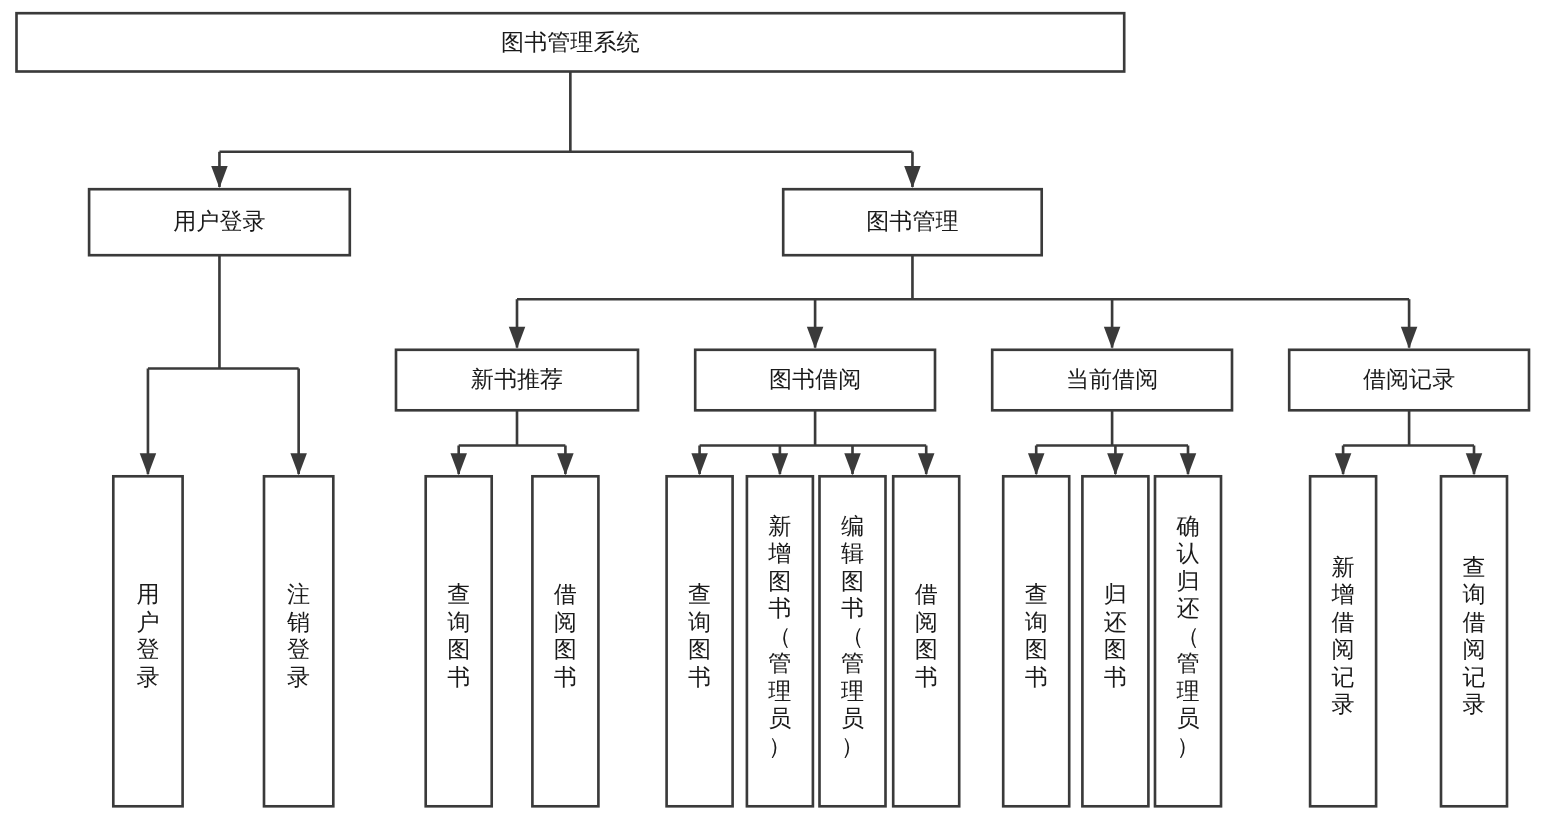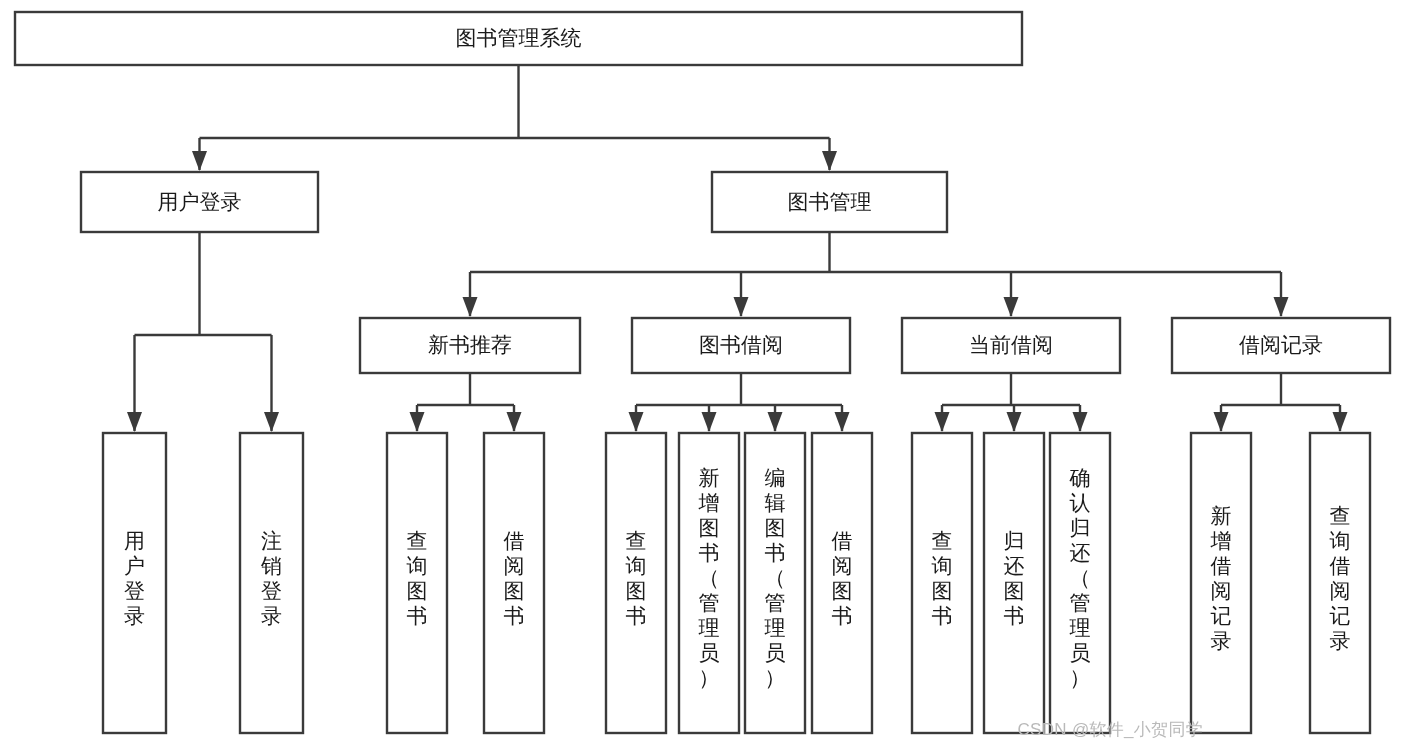--- a/index.html
+++ b/index.html
@@ -201,14 +201,13 @@
         <g>
           <rect x="1191" y="433" width="60" height="300" class="node-box"></rect>
           <text x="1221" y="522.5" class="node-label-v"><tspan x="1221" dy="0">新</tspan><tspan x="1221" dy="25">增</tspan><tspan x="1221" dy="25">借</tspan><tspan x="1221" dy="25">阅</tspan><tspan x="1221" dy="25">记</tspan><tspan x="1221" dy="25">录</tspan></text>
         </g>
         <g>
           <rect x="1310" y="433" width="60" height="300" class="node-box"></rect>
           <text x="1340" y="522.5" class="node-label-v"><tspan x="1340" dy="0">查</tspan><tspan x="1340" dy="25">询</tspan><tspan x="1340" dy="25">借</tspan><tspan x="1340" dy="25">阅</tspan><tspan x="1340" dy="25">记</tspan><tspan x="1340" dy="25">录</tspan></text>
         </g>
       </g>
   </svg>
-  <div class="watermark">CSDN @软件_小贺同学</div>
 </div>
 
 </body></html>

